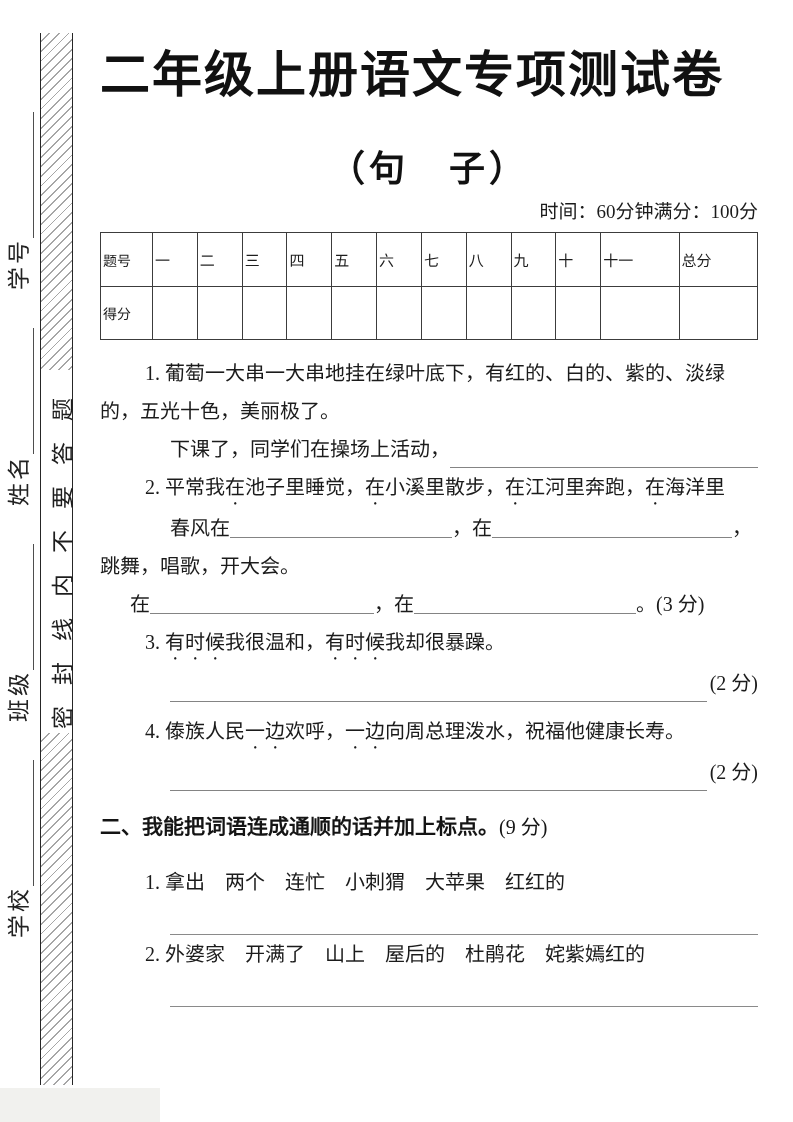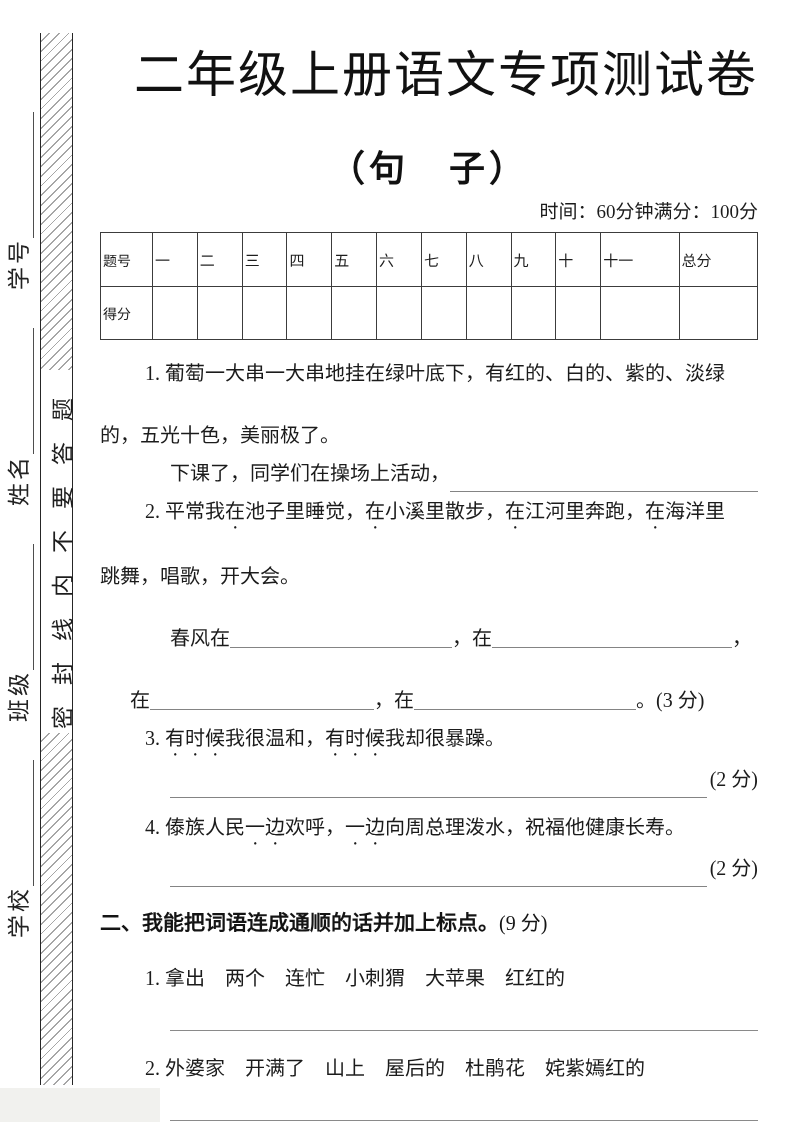--- a/index.html
+++ b/index.html
@@ -42,21 +42,21 @@
   }
   .scan-shade {
     position:absolute; left:0; bottom:0; width:160px; height:34px;
     background:#f1f1ee;
   }
 
   
   .content { position:absolute; left:100px; top:0; width:658px; }
 
   .title {
-    margin-top:44px; text-align:right; font-weight:400;
+    margin-top:44px; text-align:left; font-weight:700;
     font-size:50px; line-height:62px; letter-spacing:2px; color:#111;
   }
   .subtitle {
     margin-top:40px; text-align:center; font-weight:700;
     font-size:36px; line-height:46px; letter-spacing:4px; color:#111;
   }
   .meta { margin-top:8px; text-align:right; font-size:19px; line-height:24px; }
 
   table.score {
     margin-top:8px; width:100%; border-collapse:collapse;
@@ -70,21 +70,21 @@
 
   .sec-heading {
     margin-top:21px; font-family:"Liberation Sans","DejaVu Sans",sans-serif;
     font-weight:700; font-size:21px; line-height:28px; color:#141414;
   }
   .sec-heading .score-part {
     font-family:"Liberation Serif","DejaVu Serif",serif;
     font-weight:400; font-size:20px;
   }
 
-  .q-line { font-size:20px; line-height:38px;margin-top:24px; }
+  .q-line { font-size:20px; line-height:38px; }
   .ind-num { padding-left:45px; }
   .ind-prompt { padding-left:70px; }
   .ind-small { padding-left:30px; }
   .mt14 { margin-top:14px; }
   .mt16 { margin-top:0; }
   .mt10 { margin-top:10px; }
   .mt22 { margin-top:22px; }
 
   .em {
     -webkit-text-emphasis:filled dot #1b1b1b;
@@ -182,24 +182,24 @@
 
     <div class="q-line ind-num mt14">1. 葡萄一大串一大串地挂在绿叶底下，有红的、白的、紫的、淡绿</div>
     <div class="q-line">的，五光十色，美丽极了。</div>
 
     <div class="ans-flex ind-prompt">
       <span>下课了，同学们在操场上活动，</span>
       <span class="grow"></span>
     </div>
 
     <div class="q-line ind-num mt16"><span>2. 平常我</span><span class="em">在</span><span>池子里睡觉，</span><span class="em">在</span><span>小溪里散步，</span><span class="em">在</span><span>江河里奔跑，</span><span class="em">在</span><span>海洋里</span></div>
-    <div class="q-line">跳舞，唱歌，开大会。</div>
     <div class="q-line ind-prompt">
       <span>春风在</span><span class="blank" style="width:222px"></span><span>，在</span><span class="blank" style="width:240px"></span><span>，</span>
     </div>
+    <div class="q-line">跳舞，唱歌，开大会。</div>
     <div class="q-line ind-small">
       <span>在</span><span class="blank" style="width:224px"></span><span>，在</span><span class="blank" style="width:222px"></span><span>。(3 分)</span>
     </div>
 
     <div class="q-line ind-num mt16"><span>3. </span><span class="em">有时候</span><span>我很温和，</span><span class="em">有时候</span><span>我却很暴躁。</span></div>
     <div class="ans-flex ind-prompt">
       <span class="grow"></span>
       <span class="tail">(2 分)</span>
     </div>
 
@@ -209,17 +209,17 @@
       <span class="tail">(2 分)</span>
     </div>
 
     <div class="sec-heading mt22">
       <span>二、我能把词语连成通顺的话并加上标点。</span><span class="score-part">(9 分)</span>
     </div>
 
     <div class="q-line ind-num" style="margin-top:22px">1. 拿出　两个　连忙　小刺猬　大苹果　红红的</div>
     <div class="rule-line" style="margin-top:33px"></div>
 
-    <div class="q-line ind-num" style="margin-top:18px">2. 外婆家　开满了　山上　屋后的　杜鹃花　姹紫嫣红的</div>
+    <div class="q-line ind-num" style="">2. 外婆家　开满了　山上　屋后的　杜鹃花　姹紫嫣红的</div>
     <div class="rule-line" style="margin-top:33px"></div>
 
   </div>
 </div>
 
 </body></html>

